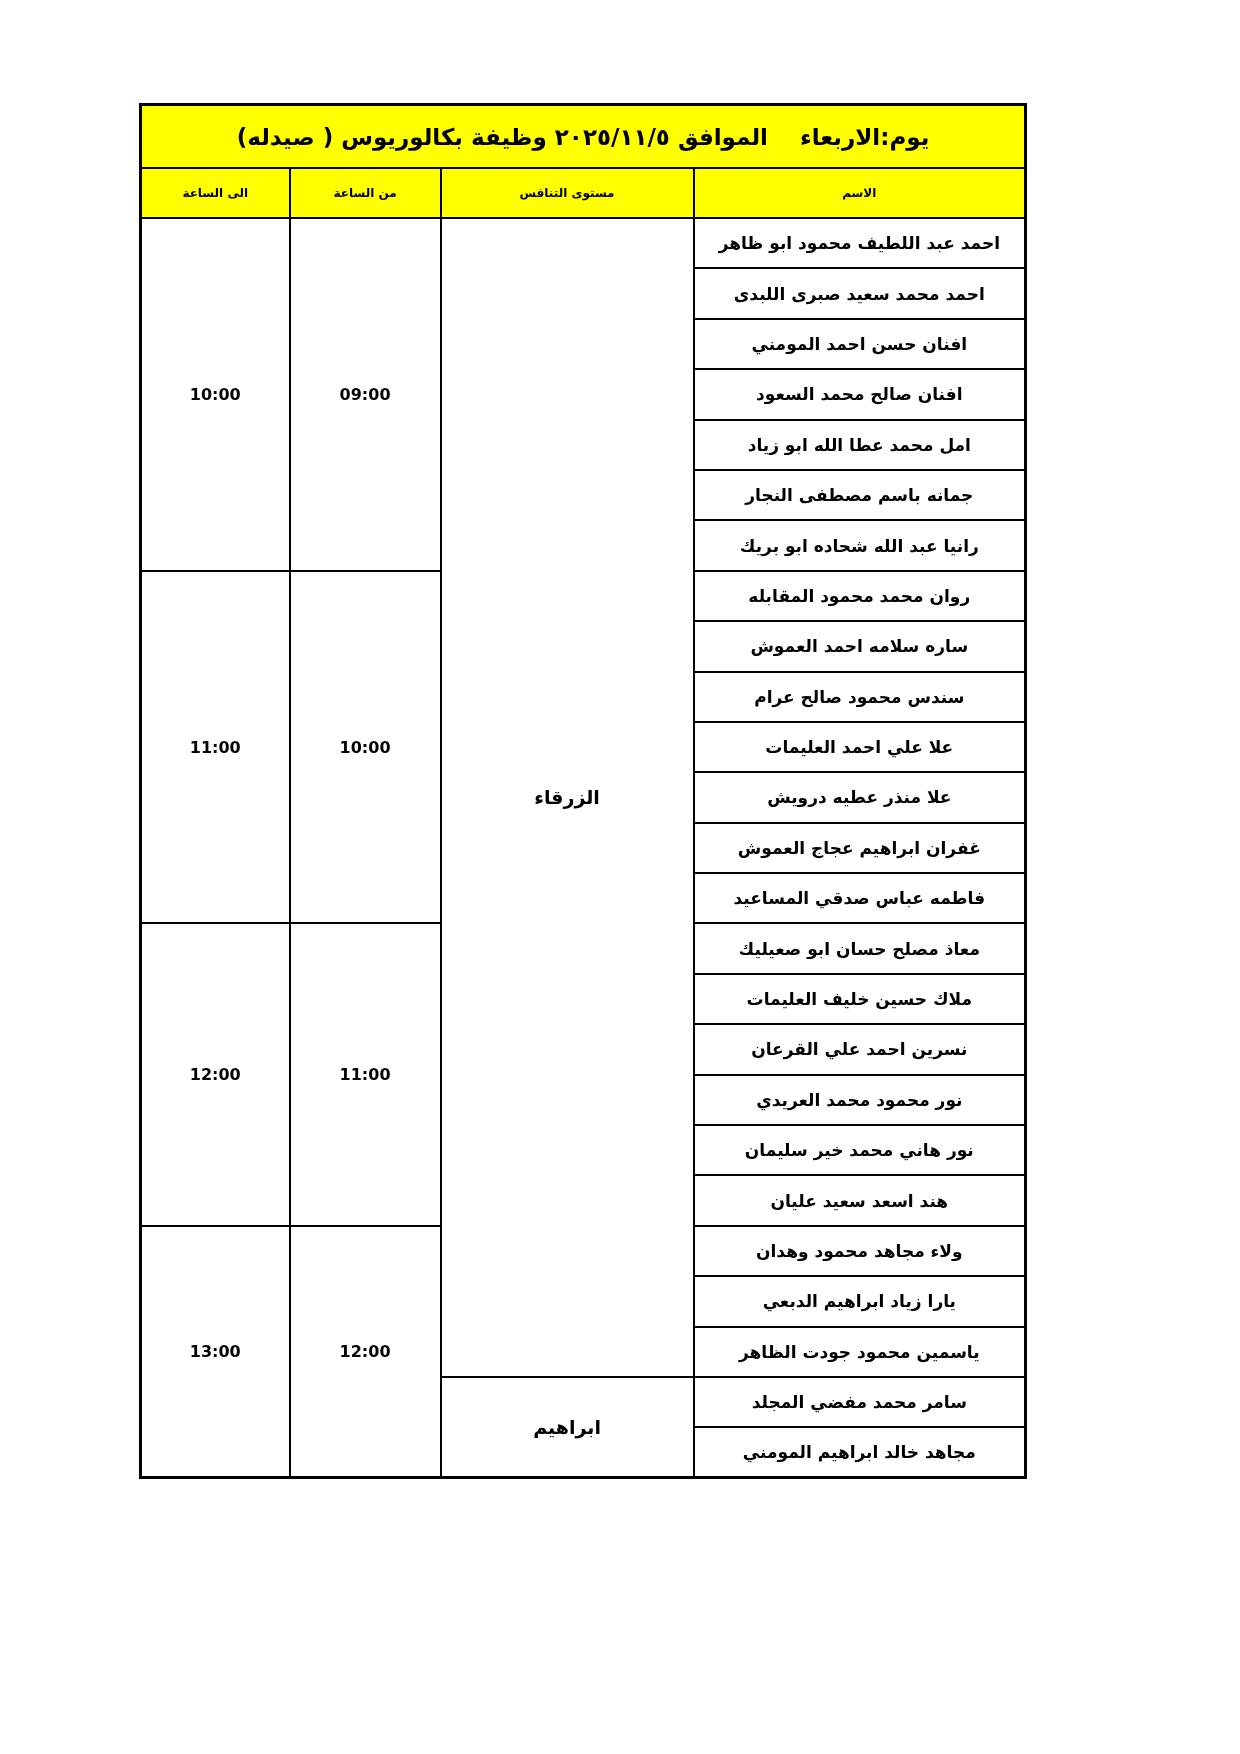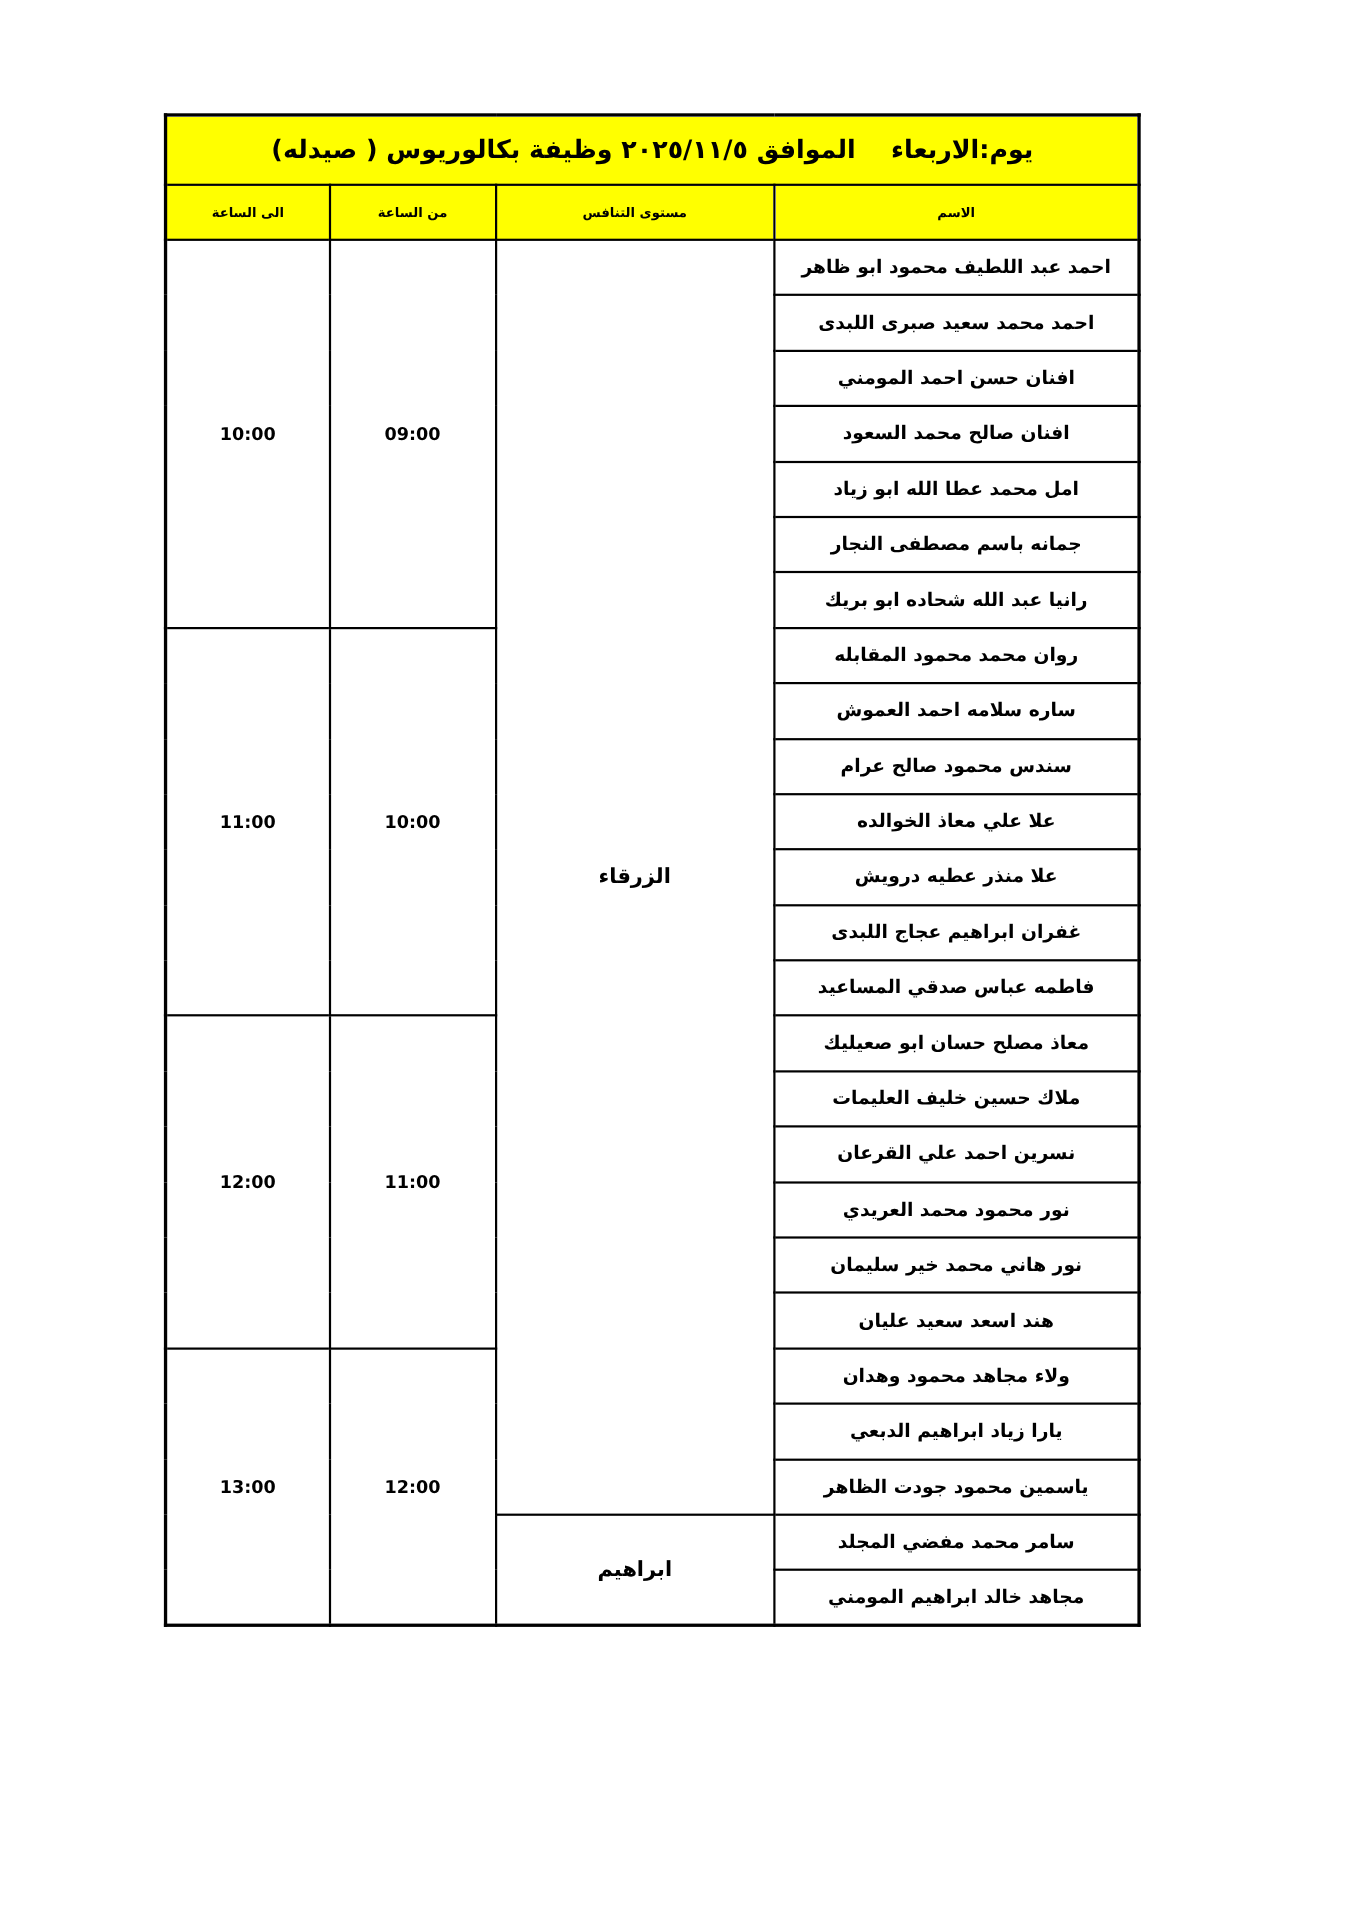--- a/index.html
+++ b/index.html
@@ -6,21 +6,21 @@
   .page{
     position:relative;
     width:1240px;height:1754px;
     background:#ffffff;
     margin:0 auto;
     overflow:hidden;
     font-family:"DejaVu Sans",sans-serif;
   }
   table.schedule{
     position:absolute;
-    left:149px;top:103px;
+    left:139px;top:103px;
     width:885px;
     border-collapse:collapse;
     table-layout:fixed;
     direction:rtl;
     border:3px solid var(--border-c,#000);
   }
   table.schedule td,table.schedule th{
     border:2px solid var(--border-c,#000);
     color:var(--text-c,#000);
     font-weight:bold;
@@ -113,27 +113,27 @@
           <td class="time-cell" rowspan="7">10:00</td>
           <td class="time-cell" rowspan="7">11:00</td>
         </tr>
         <tr>
           <td class="name-cell">ساره سلامه احمد العموش</td>
         </tr>
         <tr>
           <td class="name-cell">سندس محمود صالح عرام</td>
         </tr>
         <tr>
-          <td class="name-cell">علا علي معاذ الخوالده</td>
+          <td class="name-cell">علا علي احمد العليمات</td>
         </tr>
         <tr>
           <td class="name-cell">علا منذر عطيه درويش</td>
         </tr>
         <tr>
-          <td class="name-cell">غفران ابراهيم عجاج اللبدى</td>
+          <td class="name-cell">غفران ابراهيم عجاج العموش</td>
         </tr>
         <tr>
           <td class="name-cell">فاطمه عباس صدقي المساعيد</td>
         </tr>
         <tr>
           <td class="name-cell">معاذ مصلح حسان ابو صعيليك</td>
           <td class="time-cell" rowspan="6">11:00</td>
           <td class="time-cell" rowspan="6">12:00</td>
         </tr>
         <tr>

